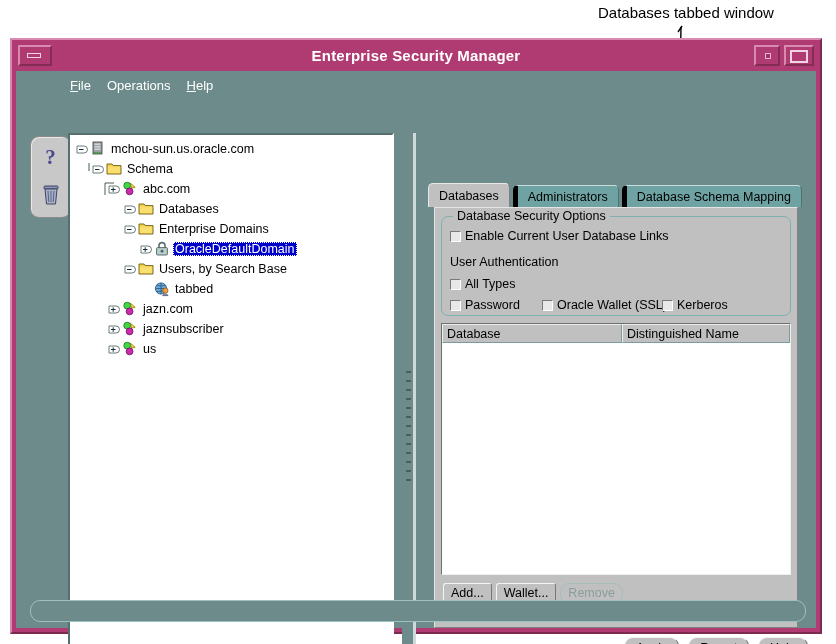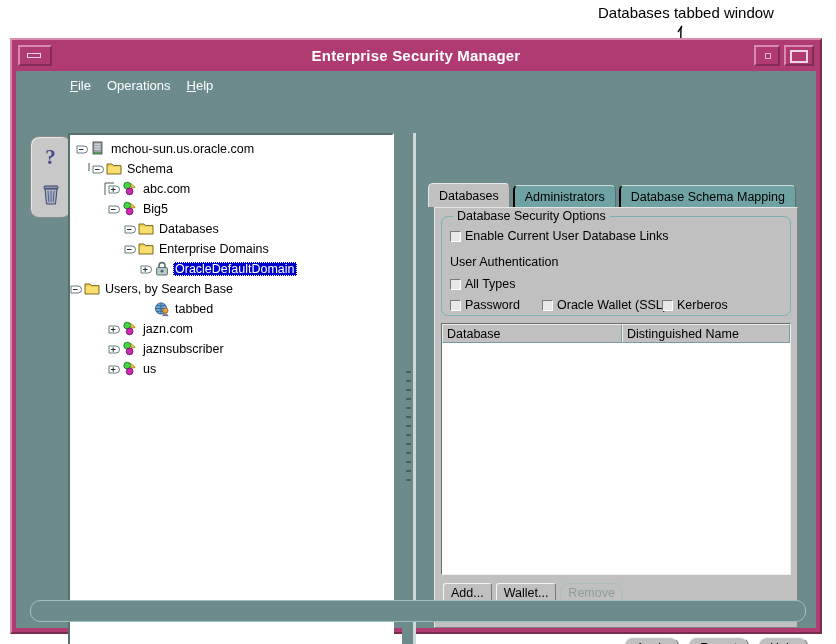--- a/index.html
+++ b/index.html
@@ -200,21 +200,21 @@
     gap: 3px;
   }
   .tab {
     height: 22px;
     padding: 0 10px;
     display: flex; align-items: center;
     font-size: 12.5px;
     color: #000000;
     background: #6fa3a3;
     border-top: 1px solid #c8dcdc;
-    border-left: 2px solid #000000;
+    border-left: 5px solid #000000;
     border-right: 1px solid #4c7272;
     border-radius: 5px 5px 0 0;
     box-sizing: border-box;
     white-space: nowrap;
   }
   .tab.active {
     background: #c0c0c0;
     height: 24px;
     border-top: 1px solid #e8e8e8;
     border-left: 1px solid #e8e8e8;
@@ -445,34 +445,20 @@
                 <line x1="5.2" y1="4.3" x2="5.2" y2="8.8" stroke="#1a2a3a" stroke-width="1"></line>
               </svg>
             </span>
             <span class="node-icon"><svg width="17" height="16" viewBox="0 0 17 16">
                 <circle cx="5.2" cy="4.6" r="3.4" fill="#45d645" stroke="#14701c" stroke-width="0.8"></circle>
                 <path d="M8.4 2.2 L13.2 6.2 L9.6 7.2 Z" fill="#f5df3c" stroke="#8b7a10" stroke-width="0.8"></path>
                 <circle cx="7.6" cy="10.4" r="3.4" fill="#cc2bb0" stroke="#6c0f5c" stroke-width="0.8"></circle>
               </svg></span>
             <span class="node-label">abc.com</span>
           </div>
-          <div class="tree-node" style="padding-left: 38px;">
-            <span class="handle">
-              <svg width="13" height="13" viewBox="0 0 13 13">
-                <path d="M1 3 L8 3 A3.5 3.5 0 0 1 8 10 L1 10 Z" fill="#ffffff" stroke="#5a6e6e" stroke-width="0.9"></path>
-                <line x1="3" y1="6.5" x2="7.5" y2="6.5" stroke="#1a2a3a" stroke-width="1"></line>
-              </svg>
-            </span>
-            <span class="node-icon"><svg width="17" height="16" viewBox="0 0 17 16">
-                <circle cx="5.2" cy="4.6" r="3.4" fill="#45d645" stroke="#14701c" stroke-width="0.8"></circle>
-                <path d="M8.4 2.2 L13.2 6.2 L9.6 7.2 Z" fill="#f5df3c" stroke="#8b7a10" stroke-width="0.8"></path>
-                <circle cx="7.6" cy="10.4" r="3.4" fill="#cc2bb0" stroke="#6c0f5c" stroke-width="0.8"></circle>
-              </svg></span>
-            <span class="node-label">Big5</span>
-          </div>
           <div class="tree-node" style="padding-left: 54px;">
             <span class="handle">
               <svg width="13" height="13" viewBox="0 0 13 13">
                 <path d="M1 3 L8 3 A3.5 3.5 0 0 1 8 10 L1 10 Z" fill="#ffffff" stroke="#5a6e6e" stroke-width="0.9"></path>
                 <line x1="3" y1="6.5" x2="7.5" y2="6.5" stroke="#1a2a3a" stroke-width="1"></line>
               </svg>
             </span>
             <span class="node-icon"><svg width="17" height="16" viewBox="0 0 17 16">
                 <path d="M1 3 L6 3 L7.4 4.6 L15 4.6 L15 13 L1 13 Z" fill="#f3d24a" stroke="#6b5a12" stroke-width="0.9"></path>
                 <path d="M1.8 5.6 L14.2 5.6 L14.2 12.2 L1.8 12.2 Z" fill="#fce98e" opacity="0.55"></path>
@@ -500,21 +486,21 @@
                 <line x1="5.2" y1="4.3" x2="5.2" y2="8.8" stroke="#1a2a3a" stroke-width="1"></line>
               </svg>
             </span>
             <span class="node-icon"><svg width="17" height="16" viewBox="0 0 17 16">
                 <path d="M5 7 L5 4.6 A3 3 0 0 1 11 4.6 L11 7" fill="none" stroke="#5c6f72" stroke-width="1.6"></path>
                 <rect x="2.6" y="6.6" width="10.8" height="7.4" rx="1" fill="#b9cfcc" stroke="#4a5f62" stroke-width="0.9"></rect>
                 <circle cx="8" cy="10.2" r="1.4" fill="#4a5f62"></circle>
               </svg></span>
             <span class="node-label selected">OracleDefaultDomain</span>
           </div>
-          <div class="tree-node" style="">
+          <div class="tree-node" style="padding-left: 54px;">
             <span class="handle">
               <svg width="13" height="13" viewBox="0 0 13 13">
                 <path d="M1 3 L8 3 A3.5 3.5 0 0 1 8 10 L1 10 Z" fill="#ffffff" stroke="#5a6e6e" stroke-width="0.9"></path>
                 <line x1="3" y1="6.5" x2="7.5" y2="6.5" stroke="#1a2a3a" stroke-width="1"></line>
               </svg>
             </span>
             <span class="node-icon"><svg width="17" height="16" viewBox="0 0 17 16">
                 <path d="M1 3 L6 3 L7.4 4.6 L15 4.6 L15 13 L1 13 Z" fill="#f3d24a" stroke="#6b5a12" stroke-width="0.9"></path>
                 <path d="M1.8 5.6 L14.2 5.6 L14.2 12.2 L1.8 12.2 Z" fill="#fce98e" opacity="0.55"></path>
               </svg></span>

